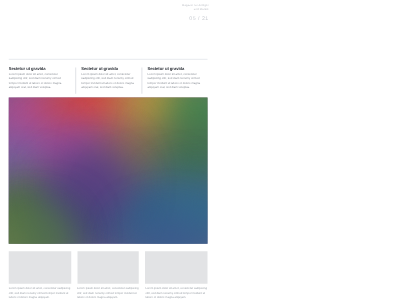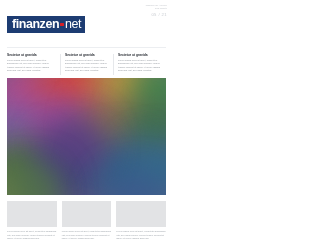--- a/index.html
+++ b/index.html
@@ -198,25 +198,20 @@
 <div class="page">
 
   <div class="masthead">
 
     <div class="meta-block">
       <div class="meta-line">Magazin fur Anleger</div>
       <div class="meta-line">und Markte</div>
       <div class="meta-issue">05 / 21</div>
     </div>
 
-    <div class="logo">
-      <span class="logo-main">finanzen</span>
-      <span class="logo-dot"></span>
-      <span class="logo-suffix">net</span>
-    </div>
 
   </div>
 
   <div class="rule"></div>
 
   <div class="columns">
 
     <div class="col">
       <div class="col-head">Sectetur ut gravida</div>
       <div class="col-body">Lorem ipsum dolor sit amet, consetetur sadipscing elitr, sed diam nonumy eirmod tempor invidunt ut labore et dolore magna aliquyam erat, sed diam voluptua.</div>

